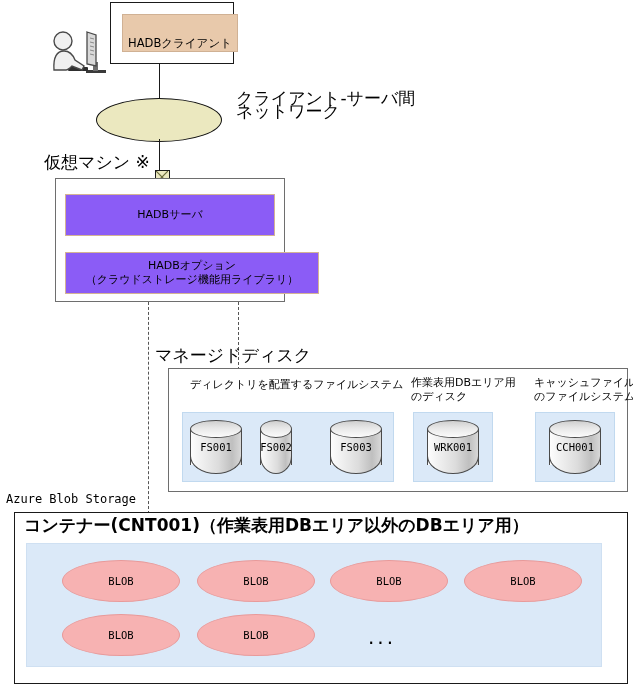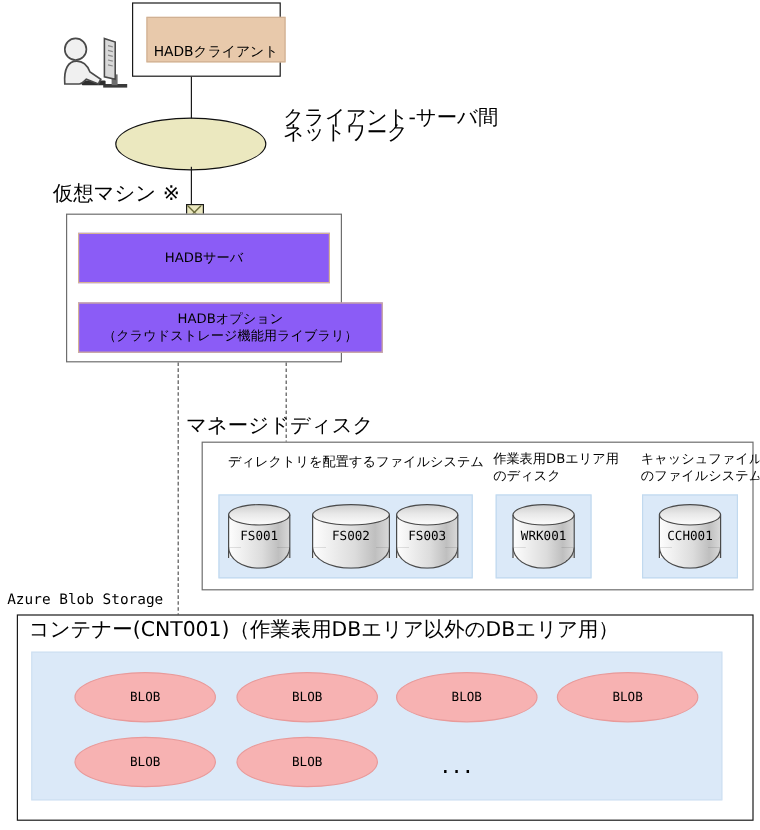--- a/index.html
+++ b/index.html
@@ -161,21 +161,21 @@
   }
 
   
   .azure-label { left: 6px; top: 492px; }
   .azure-box {
     left: 14px; top: 512px; width: 614px; height: 172px;
     border: 1.5px solid #1a1a1a;
     background: #ffffff;
     box-sizing: border-box;
   }
-  .container-label { left: 24px; top: 519px; }
+  .container-label { left: 24px; top: 519px; font-weight: bold; }
   .blob-panel {
     left: 26px; top: 543px; width: 576px; height: 124px;
     background: #dbe9f8;
     border: 1px solid #cfe0f2;
     box-sizing: border-box;
   }
   .blob {
     position: absolute;
     width: 118px; height: 42px;
     background: #f7b2b2;
@@ -258,21 +258,21 @@
 
   <div class="abs md-group-title" style="left:190px; top:378px;">ディレクトリを配置するファイルシステム</div>
   <div class="abs md-panel" style="left:182px; top:412px; width:212px; height:70px;"></div>
 
   <div class="abs cyl" style="left:190px; top:420px; width:52px; height:54px;">
     <div class="body"></div>
       <div class="bottom"></div>
       <div class="top"></div>
     <div class="cap-txt">FS001</div>
   </div>
-  <div class="abs cyl" style="left:260px; top:420px; width:65px; height:54px;">
+  <div class="abs cyl" style="left:260px; top:420px; width:32px; height:54px;">
     <div class="body"></div>
       <div class="bottom"></div>
       <div class="top"></div>
     <div class="cap-txt">FS002</div>
   </div>
   <div class="abs cyl" style="left:330px; top:420px; width:52px; height:54px;">
     <div class="body"></div>
       <div class="bottom"></div>
       <div class="top"></div>
     <div class="cap-txt">FS003</div>

